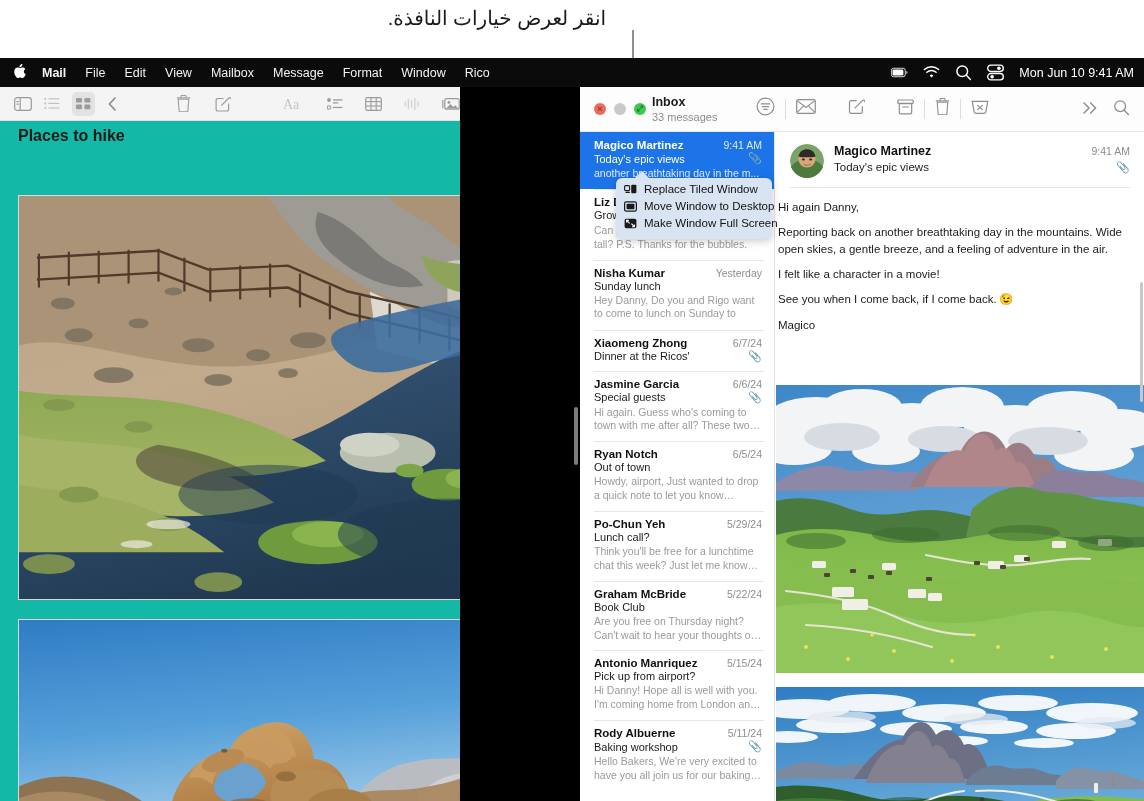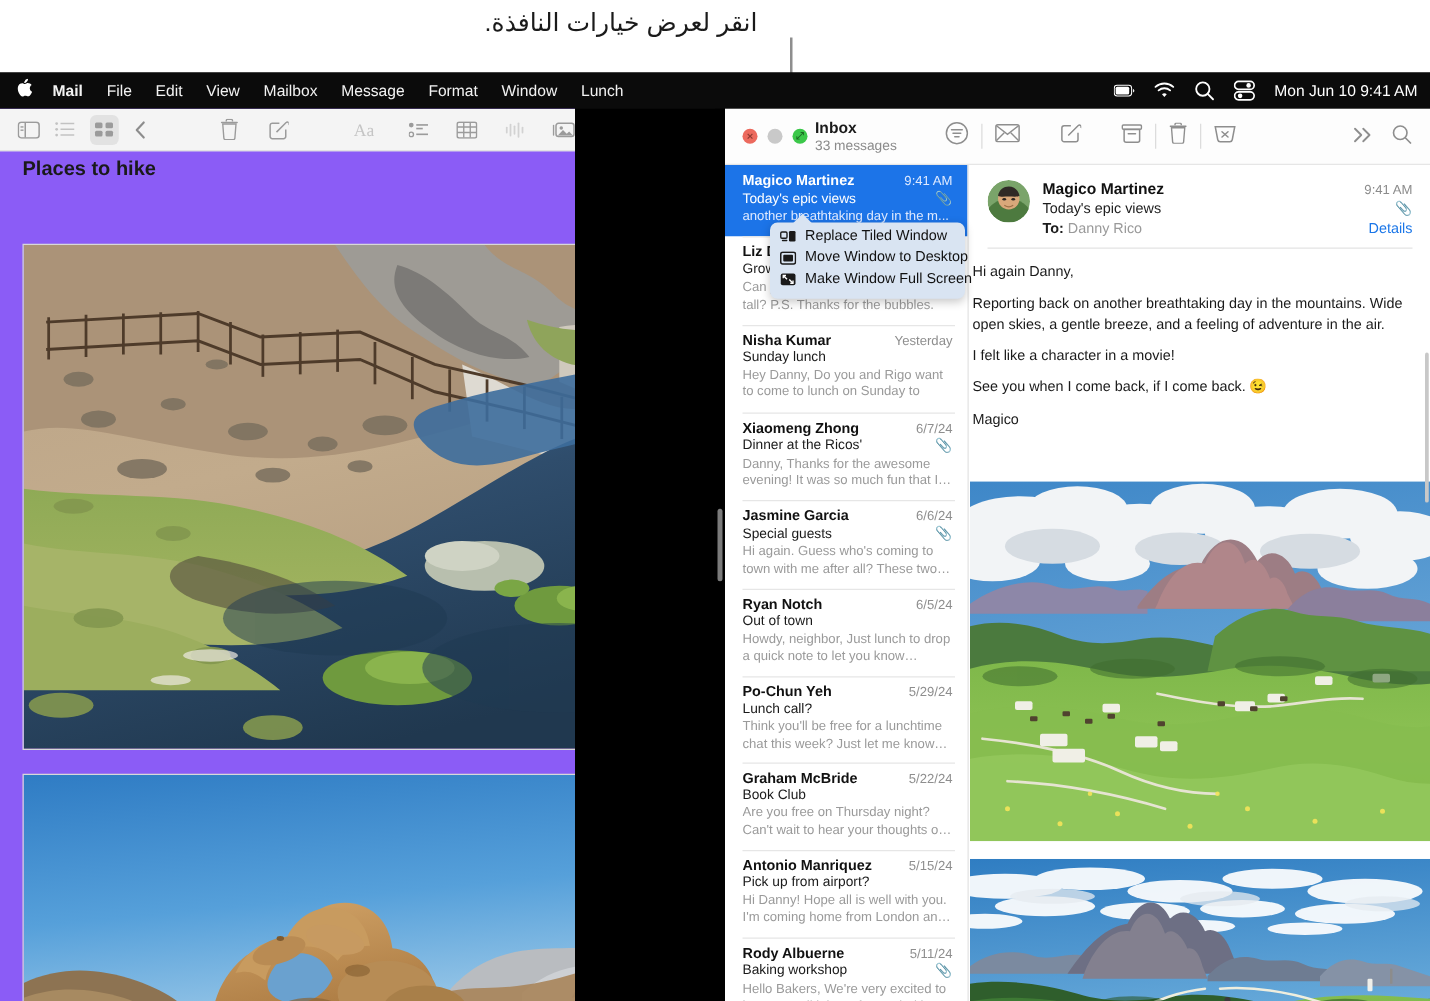--- a/index.html
+++ b/index.html
@@ -43,21 +43,21 @@
   .menu-right {
     position: absolute; right: 10px; top: 0; height: 29px;
     display: flex; align-items: center; gap: 15px;
   }
   .menu-right .clock { font-size: 12.5px; color:#fff; white-space:nowrap; }
   .mb-ico { width:17px; height:17px; display:block; }
 
   
   .win-left {
     position: absolute; left: 0; top: 29px;
-    width: 460px; height: 714px; background: #8b5cf6;
+    width: 460px; height: 714px; background: #14b8a6;
     overflow: hidden;
   }
   .lw-toolbar {
     position: absolute; left:0; top:0; width: 572px; height: 34px;
     background: #f4f4f4; border-bottom: 1px solid #e2e2e2;
     display: flex; align-items: center;
   }
   .tb-btn { display:flex; align-items:center; justify-content:center; height:24px; }
   .tb-sel { background:#e2e2e2; border-radius:5px; padding: 0 3px; }
   .tb-chev { font-size: 9px; color:#9a9a9a; margin-left:2px; }
@@ -174,21 +174,21 @@
           </svg>
       </span>
       <span class="mi app">Mail</span>
       <span class="mi">File</span>
       <span class="mi">Edit</span>
       <span class="mi">View</span>
       <span class="mi">Mailbox</span>
       <span class="mi">Message</span>
       <span class="mi">Format</span>
       <span class="mi">Window</span>
-      <span class="mi">Lunch</span>
+      <span class="mi">Rico</span>
 
       <div class="menu-right">
         <span>
           <svg class="mb-ico" width="22" height="12" viewBox="0 0 22 12">
             <rect x="0.5" y="0.5" width="18" height="11" rx="3" fill="none" stroke="#fff" stroke-width="1.1"></rect>
             <rect x="2" y="2" width="14" height="8" rx="1.6" fill="#fff"></rect>
             <path d="M20 4.2v3.6c.9-.3 1.3-1 1.3-1.8s-.4-1.5-1.3-1.8z" fill="#fff"></path>
           </svg>
         </span>
         <span>
@@ -609,21 +609,20 @@
 
         <div class="msgrow">
           <div class="mr-line1">
             <span class="mr-from">Xiaomeng Zhong</span>
             <span class="mr-date">6/7/24</span>
           </div>
           <div class="mr-line2">
             <span class="mr-subj">Dinner at the Ricos'</span>
             <span class="mr-clip">📎</span>
           </div>
-          <div class="mr-prev">Danny, Thanks for the awesome evening! It was so much fun that I…</div>
         </div>
 
         <div class="msgrow">
           <div class="mr-line1">
             <span class="mr-from">Jasmine Garcia</span>
             <span class="mr-date">6/6/24</span>
           </div>
           <div class="mr-line2">
             <span class="mr-subj">Special guests</span>
             <span class="mr-clip">📎</span>
@@ -632,21 +631,21 @@
         </div>
 
         <div class="msgrow">
           <div class="mr-line1">
             <span class="mr-from">Ryan Notch</span>
             <span class="mr-date">6/5/24</span>
           </div>
           <div class="mr-line2">
             <span class="mr-subj">Out of town</span>
           </div>
-          <div class="mr-prev">Howdy, neighbor, Just lunch to drop a quick note to let you know…</div>
+          <div class="mr-prev">Howdy, airport, Just wanted to drop a quick note to let you know…</div>
         </div>
 
         <div class="msgrow">
           <div class="mr-line1">
             <span class="mr-from">Po-Chun Yeh</span>
             <span class="mr-date">5/29/24</span>
           </div>
           <div class="mr-line2">
             <span class="mr-subj">Lunch call?</span>
           </div>
@@ -703,27 +702,20 @@
             </svg>
           </div>
           <div class="rd-meta">
             <div class="rd-row">
               <span class="rd-name">Magico Martinez</span>
               <span class="rd-time">9:41 AM</span>
             </div>
             <div class="rd-row">
               <span class="rd-subj">Today's epic views</span>
               <span class="rd-clip">📎</span>
-            </div>
-            <div class="rd-row">
-              <span class="rd-to">
-                <b>To:</b>
-                <span>Danny Rico</span>
-              </span>
-              <span class="rd-details">Details</span>
             </div>
           </div>
         </div>
         <div class="rd-hr"></div>
 
         <div class="rd-body">
           <p>Hi again Danny,</p>
           <p>Reporting back on another breathtaking day in the mountains. Wide open skies, a gentle breeze, and a feeling of adventure in the air.</p>
           <p>I felt like a character in a movie!</p>
           <p>See you when I come back, if I come back. 😉</p>

